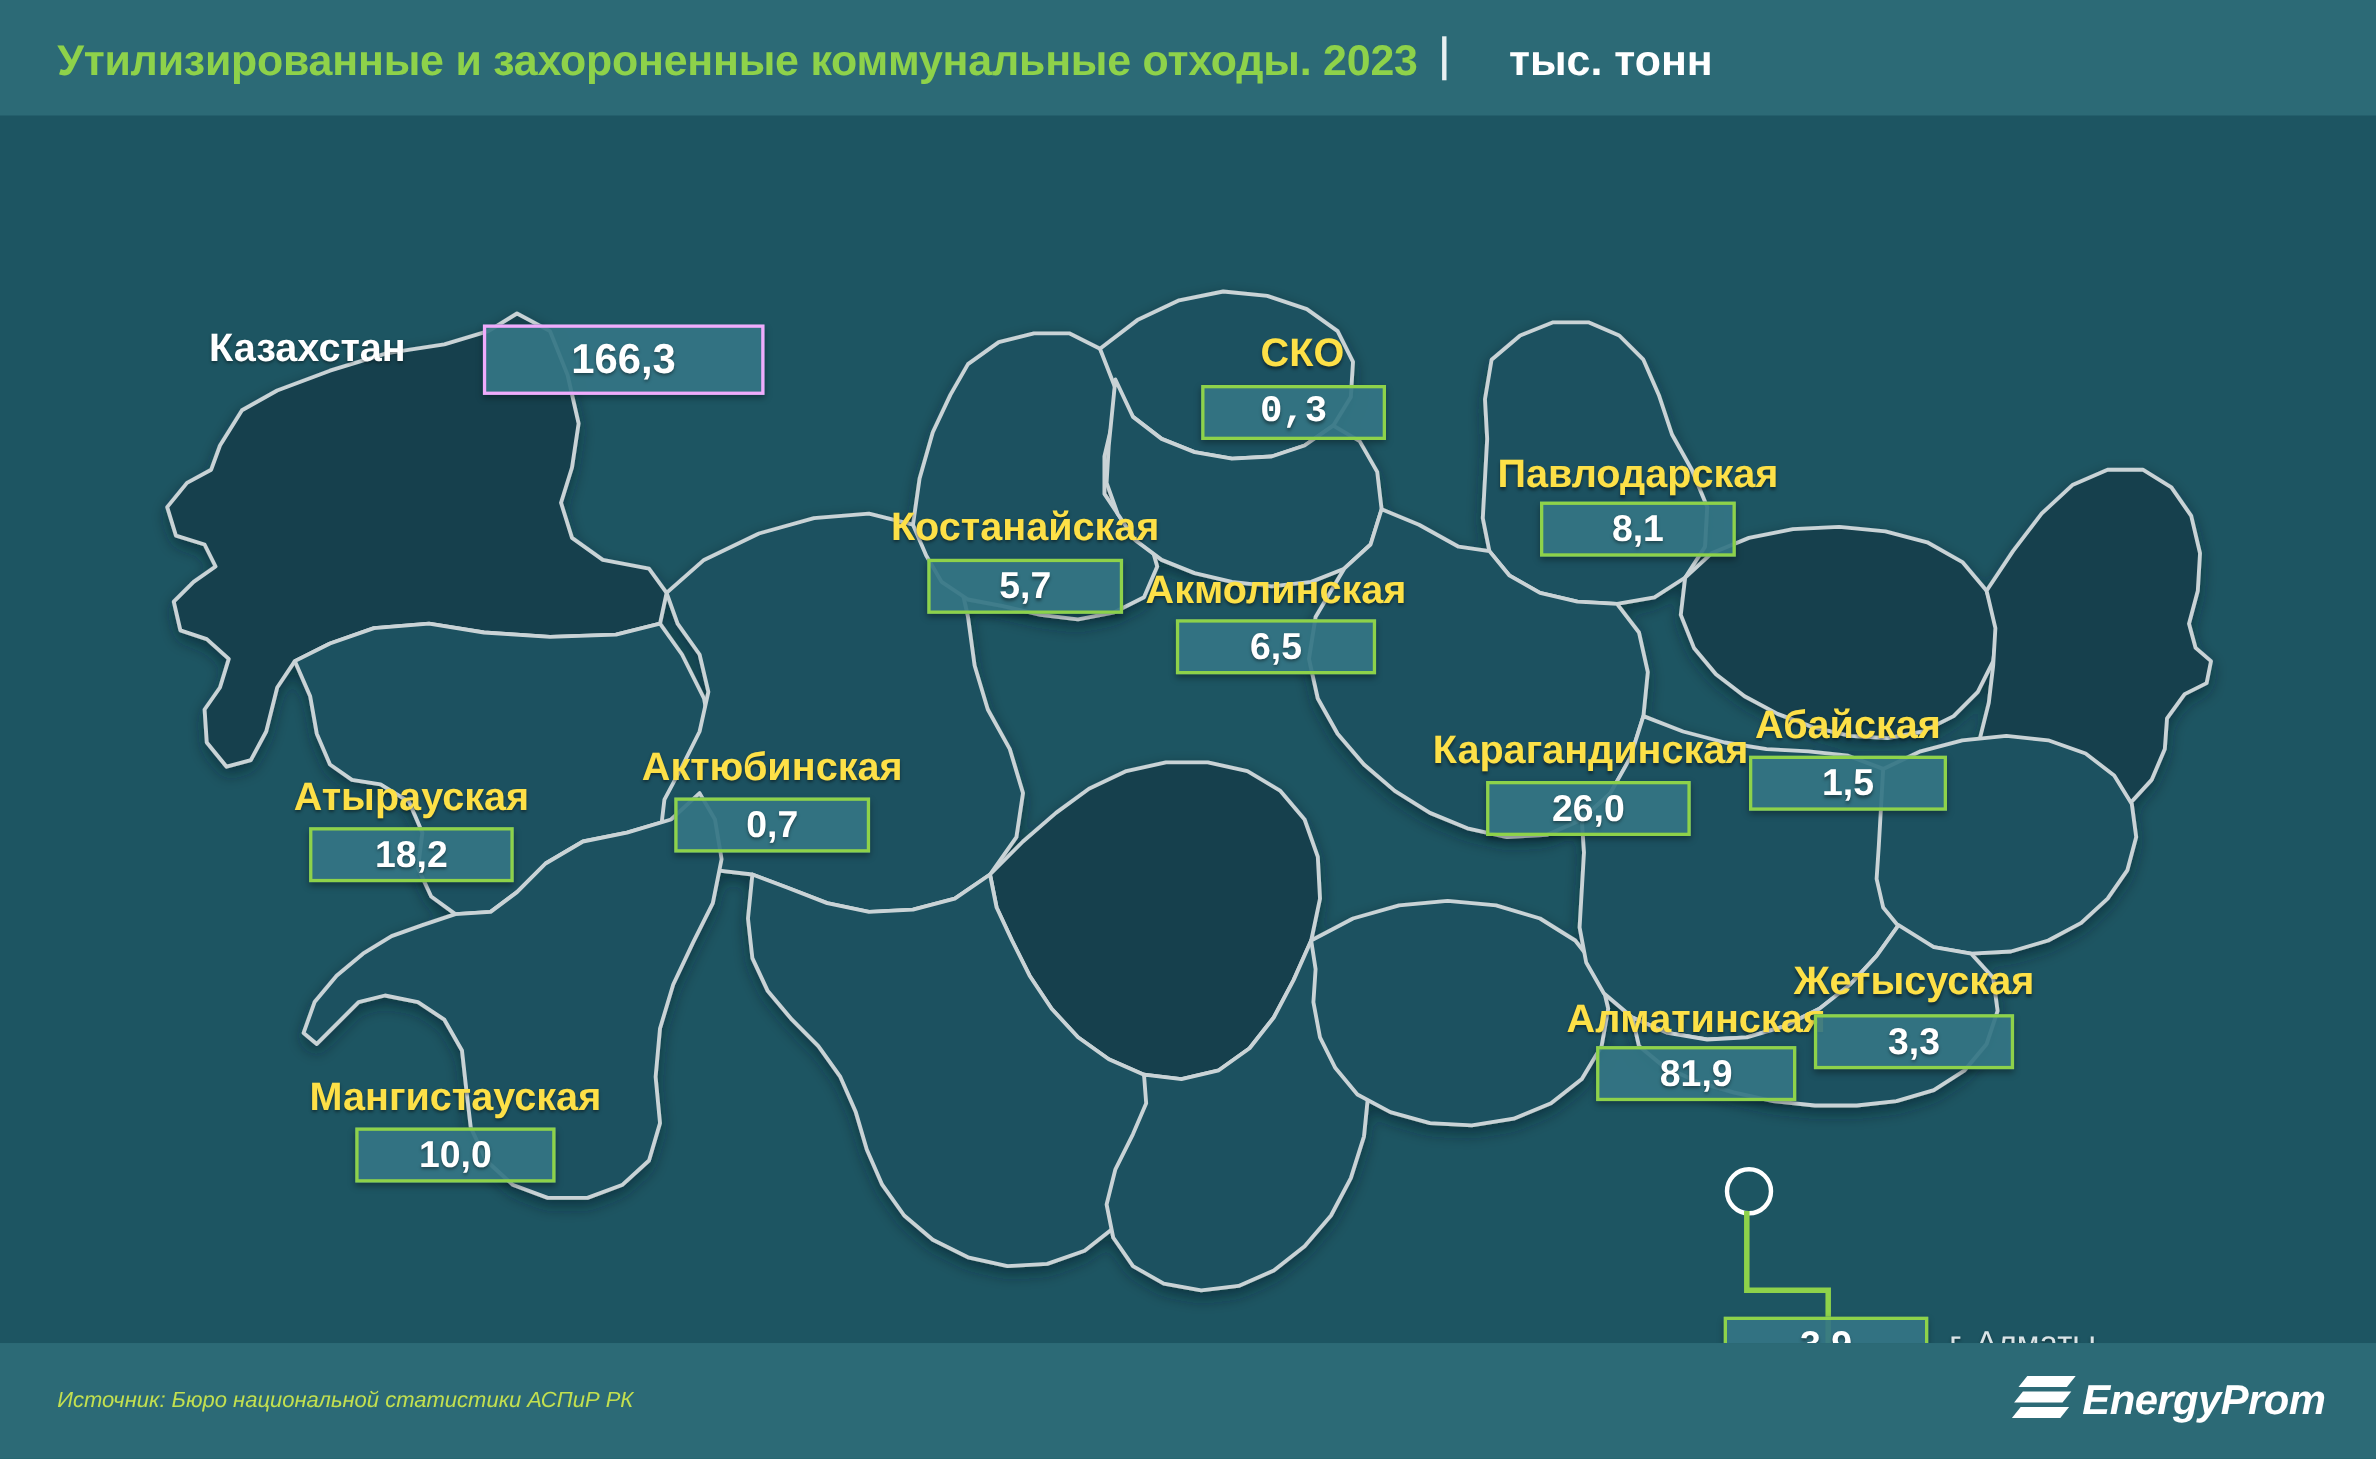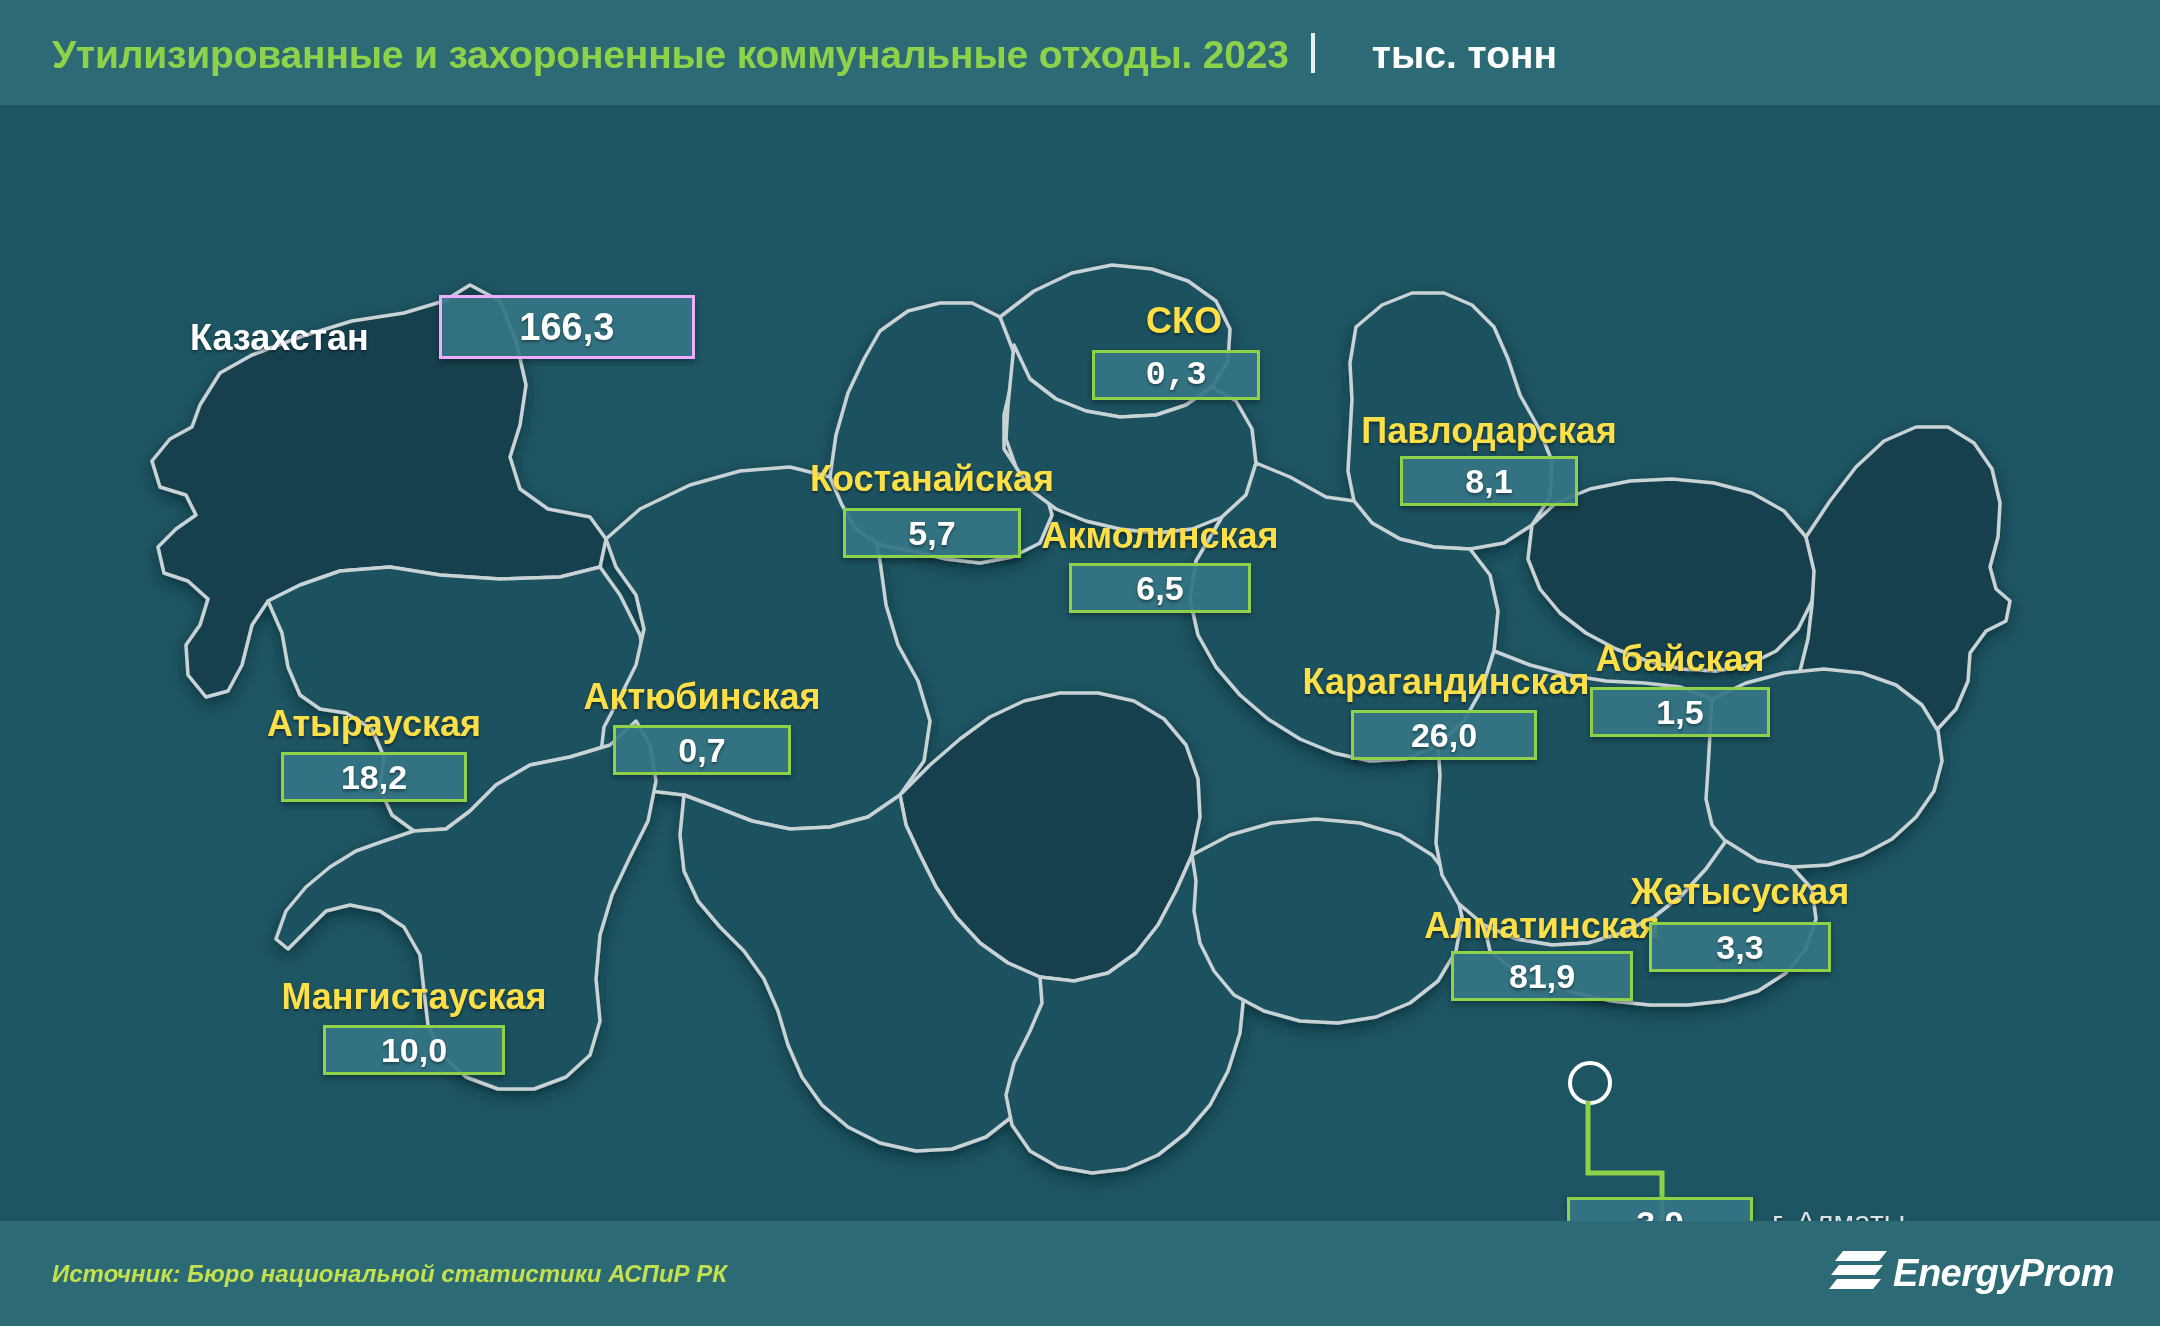--- a/index.html
+++ b/index.html
@@ -81,23 +81,23 @@
     height: 105px;
     background: #2c6a76;
     display: flex;
     align-items: center;
     justify-content: space-between;
     box-sizing: border-box;
     padding: 0 46px 0 52px;
   }
   .source-text {
     color: #c3e04f;
-    font-size: 24px;
+    font-size: 20px;
     font-style: italic;
-    font-weight: bold;
+    font-weight: normal;
     white-space: nowrap;
   }
   .brand {
     display: flex;
     align-items: center;
     gap: 4px;
   }
   .brand-word {
     color: #ffffff;
     font-size: 38px;
@@ -132,21 +132,21 @@
     transform: translateX(-50%);
     text-shadow: 0 2px 3px rgba(0,0,0,0.4);
   }
 
   
   #kz-total {
     position: absolute;
     left: 190px;
     top: 190px;
     display: flex;
-    align-items: flex-end;
+    align-items: flex-start;
     gap: 28px;
   }
   #kz-total .kz-label {
     color: #ffffff;
     font-size: 36px;
     font-weight: bold;
     text-shadow: 0 2px 3px rgba(0,0,0,0.4);
     white-space: nowrap;
   }
   #kz-total .kz-box {

